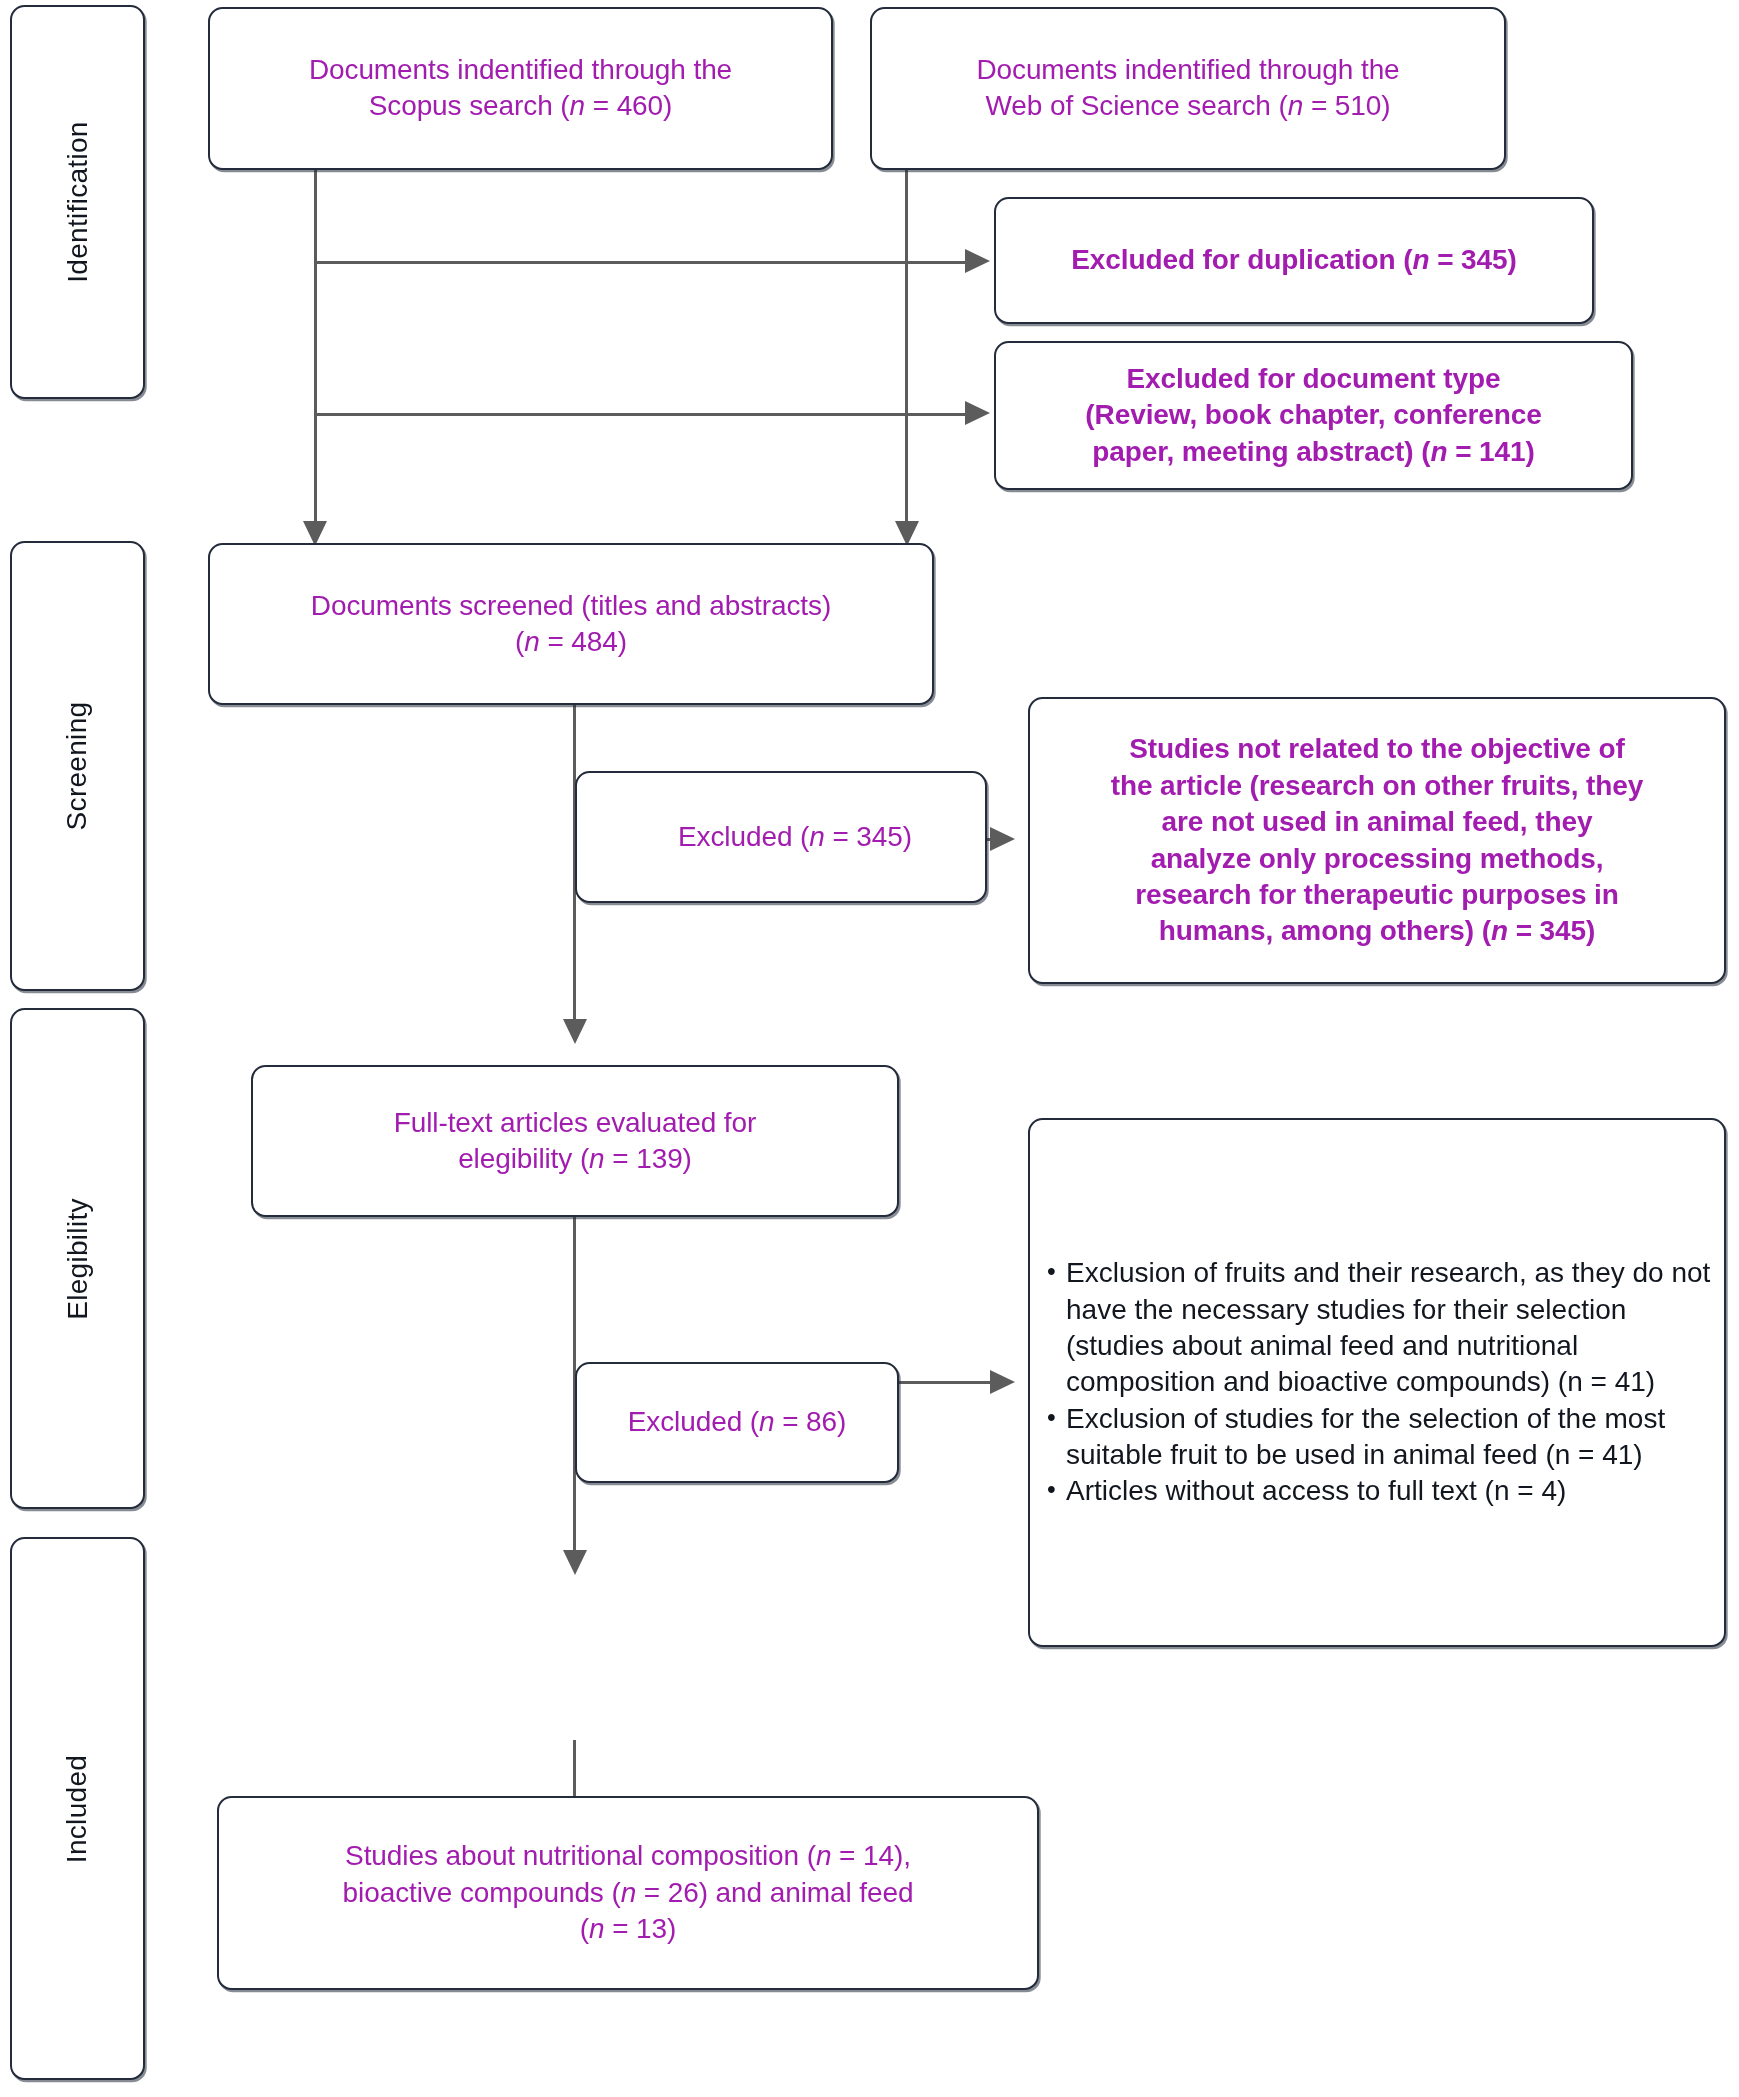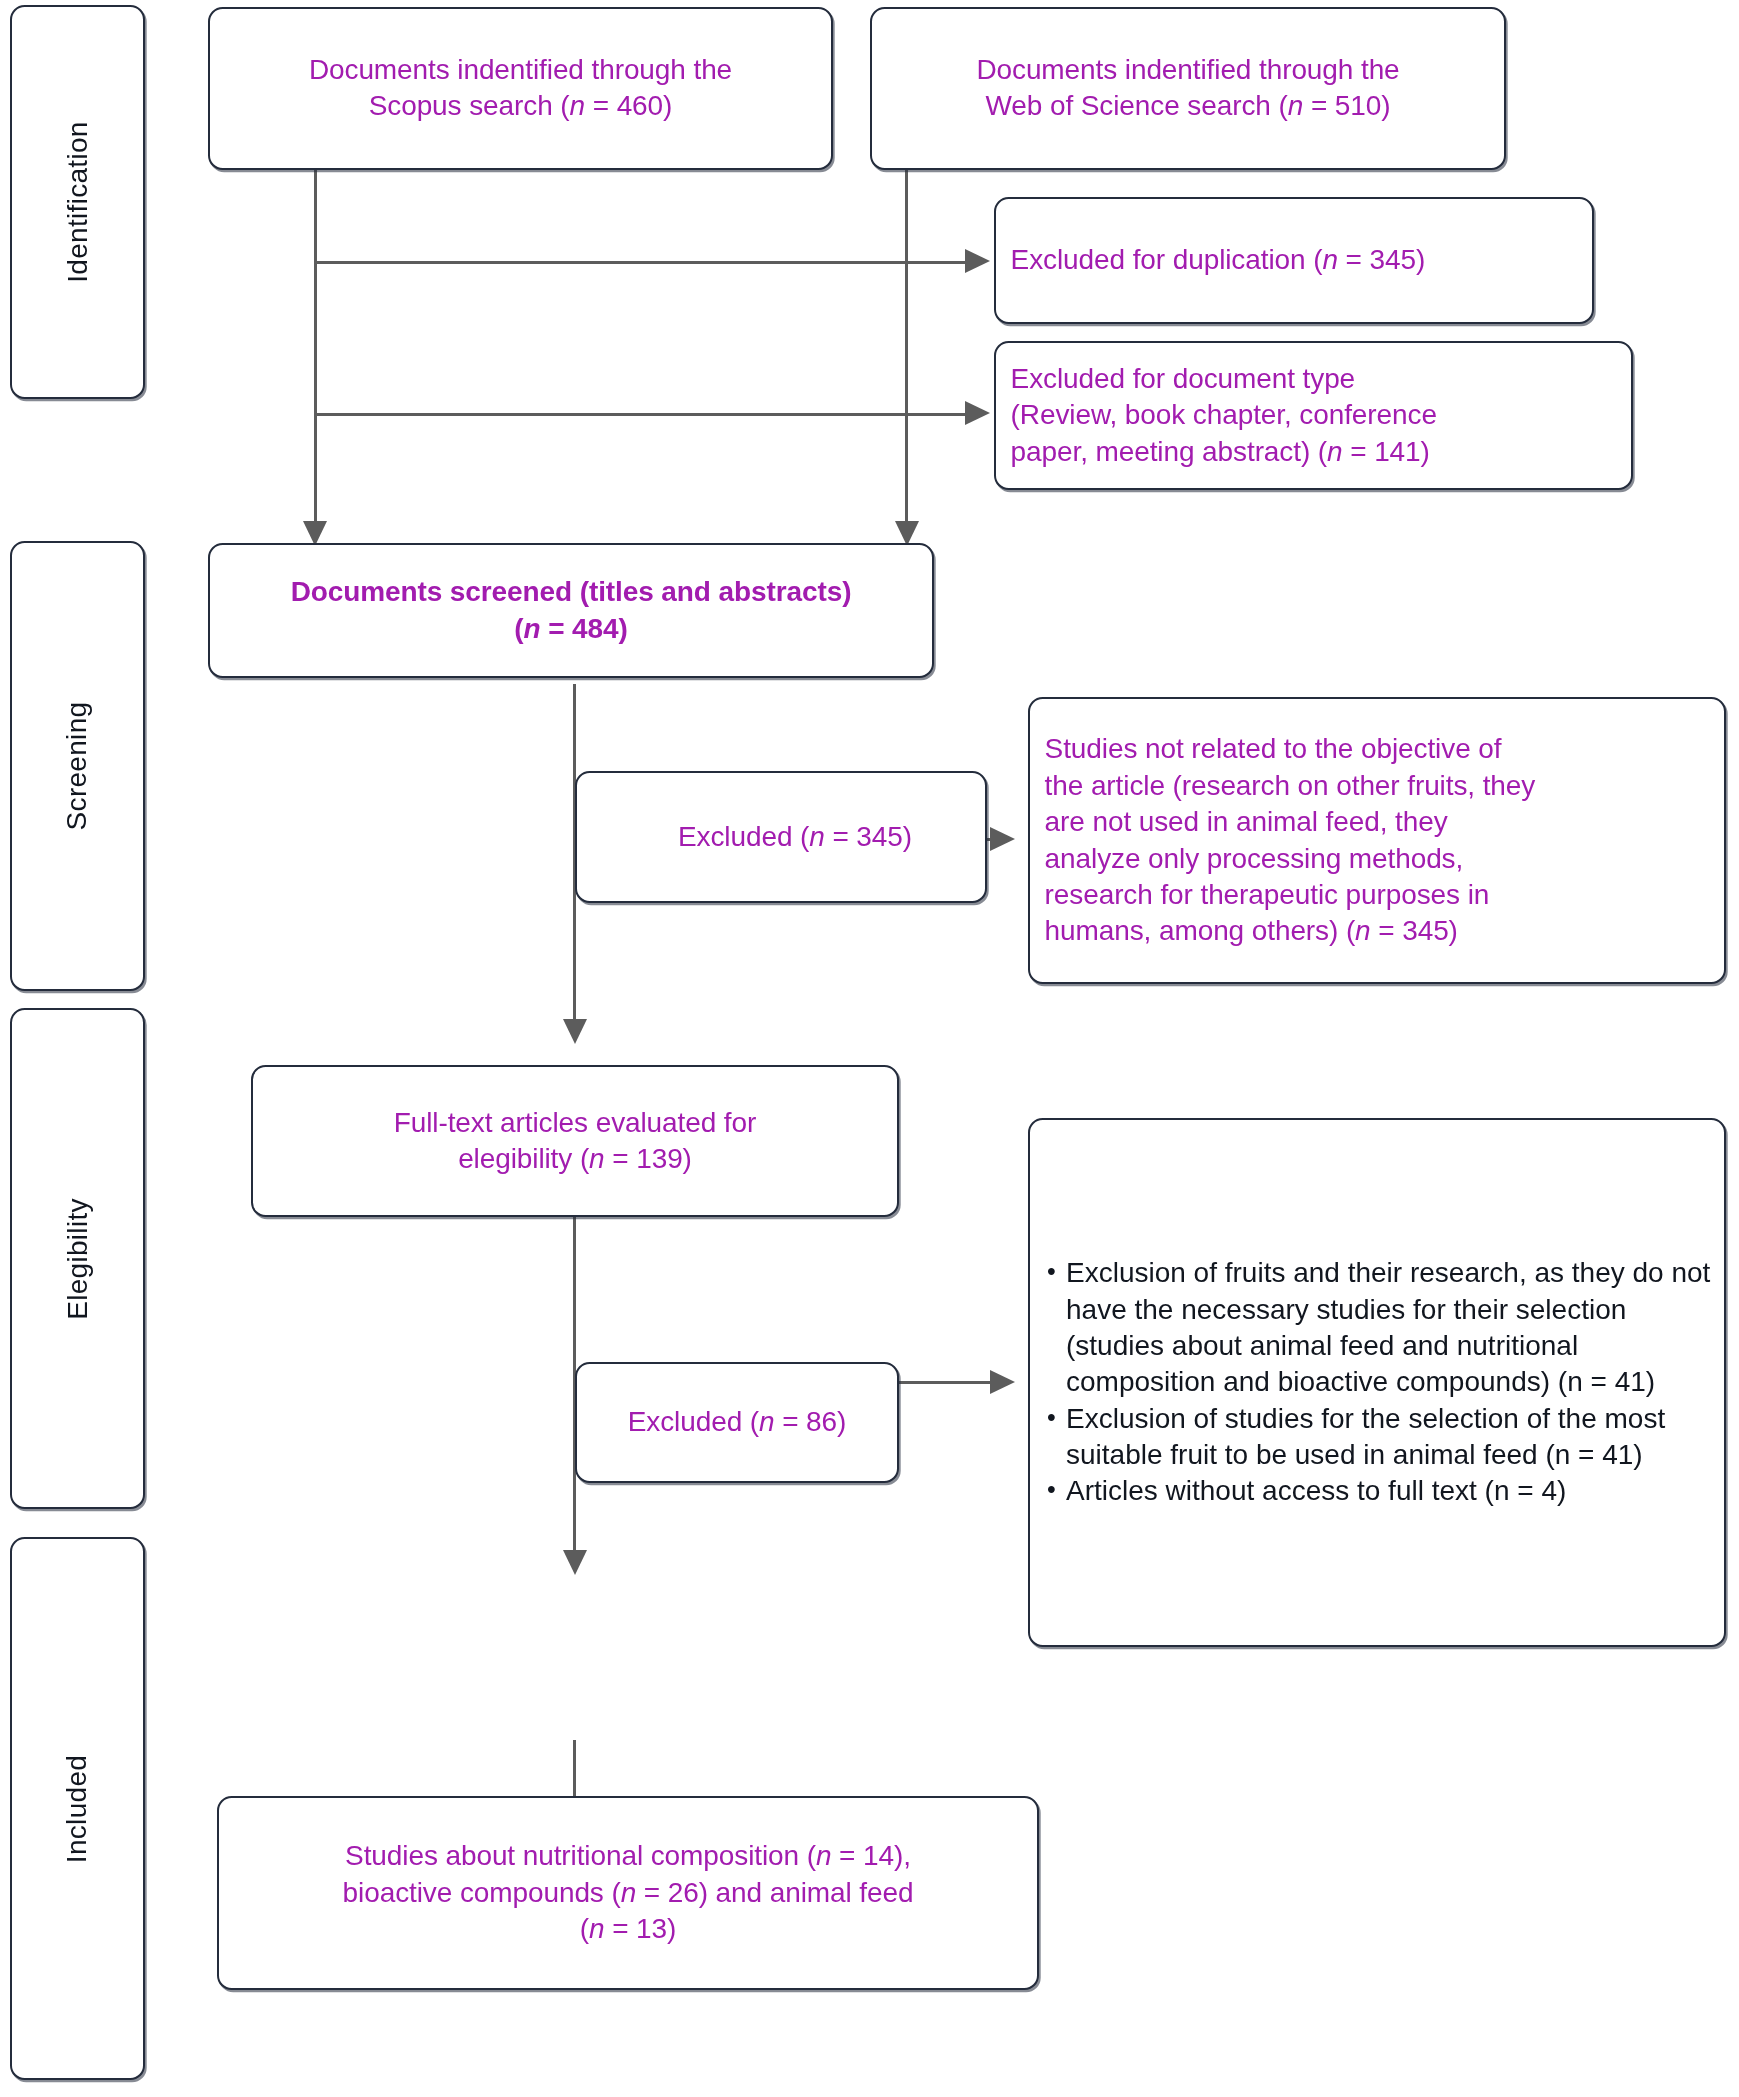--- a/index.html
+++ b/index.html
@@ -32,22 +32,23 @@
   }
   .pbox .txt {
     font-size: 28px;
     line-height: 1.30;
     color: #a21caf;
     text-align: center;
     padding: 0 14.6px;
     letter-spacing: -0.1px;
   }
   .pbox.left-align .txt {
-    text-align: left;
+    text-align: center;
     width: 100%;
+    font-weight: bold;
   }
   .pbox .txt .it { font-style: italic; }
 
   
   .phase {
     position: absolute;
     box-sizing: border-box;
     background: #ffffff;
     border: 2.8px solid #242c3c;
     border-radius: 14.6px;
@@ -184,21 +185,21 @@
   </div>
 
   <div class="pbox left-align" style="left:994px; top:341px; width:639px; height:149px;">
     <div class="txt">
       <span>Excluded for document type</span><br>
       <span>(Review, book chapter, conference</span><br>
       <span>paper, meeting abstract) (</span><span class="it">n</span><span> = 141)</span>
     </div>
   </div>
 
-  <div class="pbox" style="left:208px; top:543px; width:726px; height:135px;font-weight:bold;">
+  <div class="pbox" style="left:208px; top:543px; width:726px; height:162px;">
     <div class="txt">
       <span>Documents screened (titles and abstracts)</span><br>
       <span>(</span><span class="it">n</span><span> = 484)</span>
     </div>
   </div>
 
   <div class="pbox" style="left:575px; top:771px; width:412px; height:132px;padding-left:28px;">
     <div class="txt">
       <span>Excluded (</span><span class="it">n</span><span> = 345)</span>
     </div>

